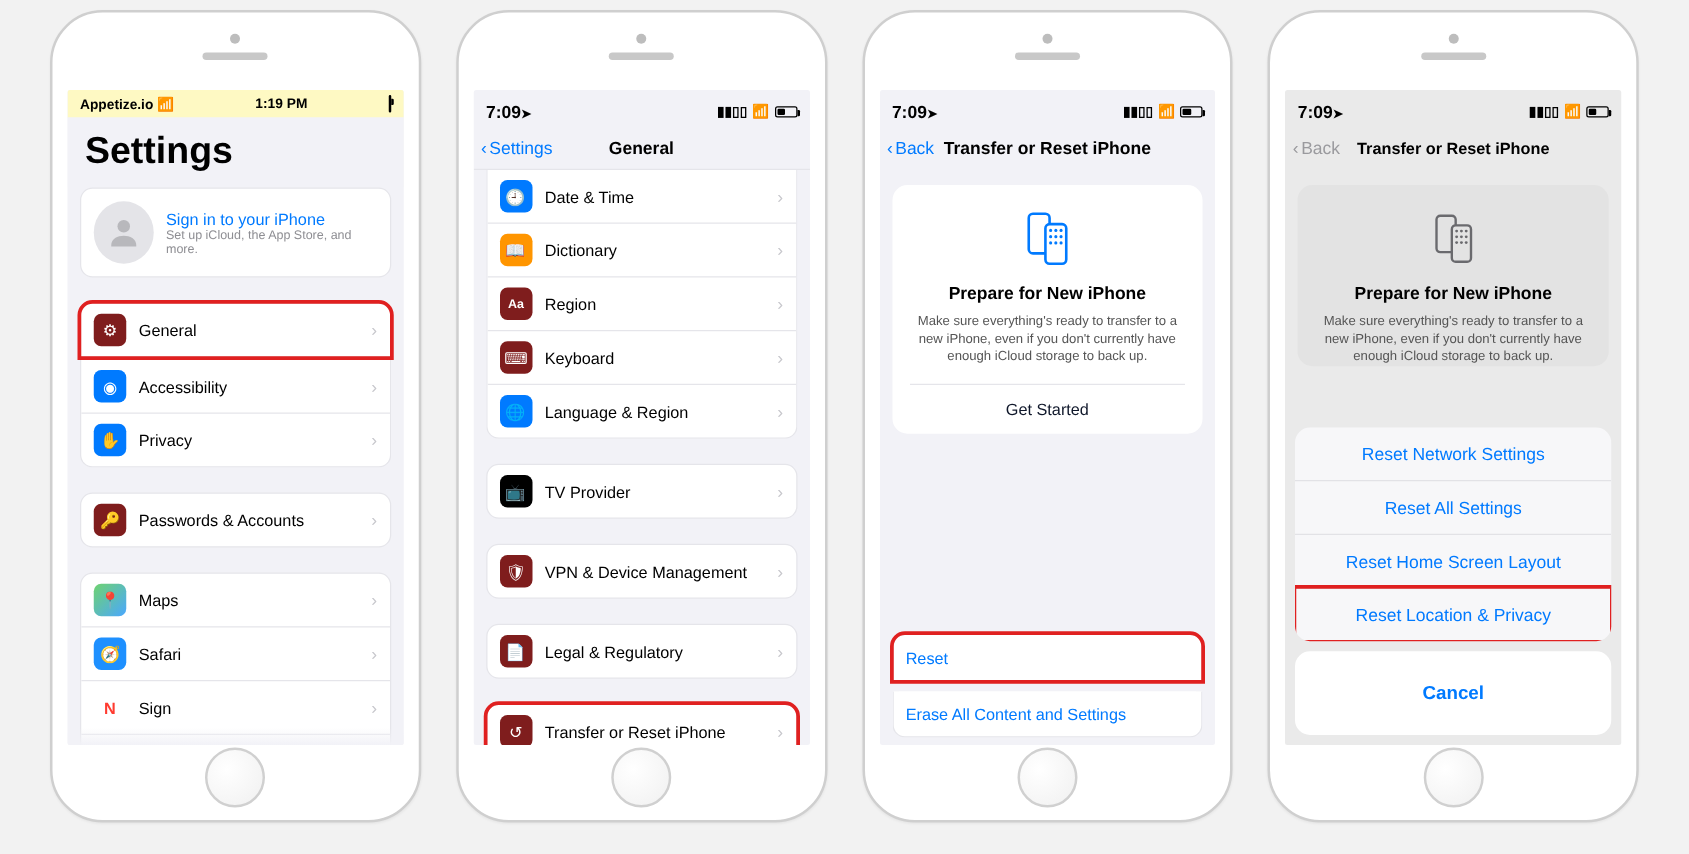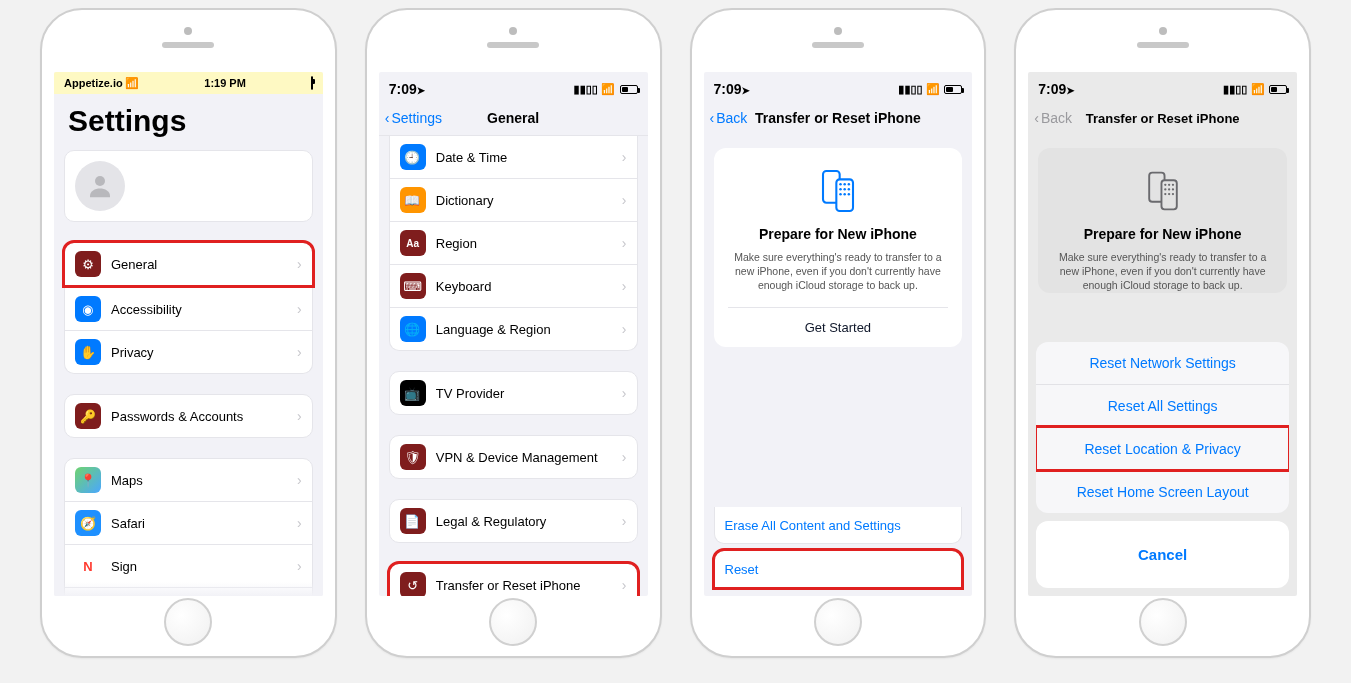--- a/index.html
+++ b/index.html
@@ -109,20 +109,24 @@
     <div class="title-big">Settings</div>
 
     <div class="group">
       <div class="signin">
         <div class="avatar">
           <svg viewBox="0 0 24 24" fill="#b8b8bc">
                 <circle cx="12" cy="8" r="4"></circle>
                 <path d="M4 20c0-4 4-6 8-6s8 2 8 6v1H4z"></path>
               </svg>
         </div>
+        <div>
+          <div class="t1">Sign in to your iPhone</div>
+          <div class="t2">Set up iCloud, the App Store, and more.</div>
+        </div>
       </div>
     </div>
 
     <div class="group hl-red" style="margin-bottom:2px; border-radius:10px 10px 0 0;">
       <div class="cell">
         <div class="icon gray-icon">⚙</div>
         <div class="label">General</div>
         <div class="chev">›</div>
       </div>
     </div>
@@ -297,28 +301,28 @@
               <circle cx="38" cy="34" r="1.5" fill="#007aff"></circle>
               <circle cx="43" cy="34" r="1.5" fill="#007aff"></circle>
         </svg>
       </div>
       <h3>Prepare for New iPhone</h3>
       <p>Make sure everything's ready to transfer to a new iPhone, even if you don't currently have enough iCloud storage to back up.</p>
       <div class="getstarted">Get Started</div>
     </div>
 
     <div class="s3-bottom">
+      <div class="group hl-red" style="margin:0 10px 8px; border-radius:10px 10px 0 0;">
+        <div class="cell">
+              <div class="label link-cell">Reset</div>
+            </div>
+      </div>
       <div class="group" style="margin:0 10px 6px; border-radius:0 0 10px 10px; border-top:none;">
         <div class="cell">
               <div class="label link-cell">Erase All Content and Settings</div>
-            </div>
-      </div>
-      <div class="group hl-red" style="margin:0 10px 8px; border-radius:10px 10px 0 0;">
-        <div class="cell">
-              <div class="label link-cell">Reset</div>
             </div>
       </div>
     </div>
   </div>
   <div class="home-btn"></div>
 </div>
 
 <div class="phone-frame s4-screen">
   <div class="camera"></div>
   <div class="speaker"></div>
@@ -359,22 +363,22 @@
         </div>
         <h3>Prepare for New iPhone</h3>
         <p style="color:#555;">Make sure everything's ready to transfer to a new iPhone, even if you don't currently have enough iCloud storage to back up.</p>
       </div>
     </div>
 
     <div class="sheet">
       <div class="sheet-group">
         <div class="sheet-item">Reset Network Settings</div>
         <div class="sheet-item">Reset All Settings</div>
+        <div class="sheet-item">Reset Home Screen Layout</div>
         <div class="sheet-item hl-red">Reset Location &amp; Privacy</div>
-        <div class="sheet-item">Reset Home Screen Layout</div>
       </div>
       <div class="sheet-cancel">Cancel</div>
     </div>
   </div>
   <div class="home-btn"></div>
 </div>
 
 </div>
 
 </body></html>

